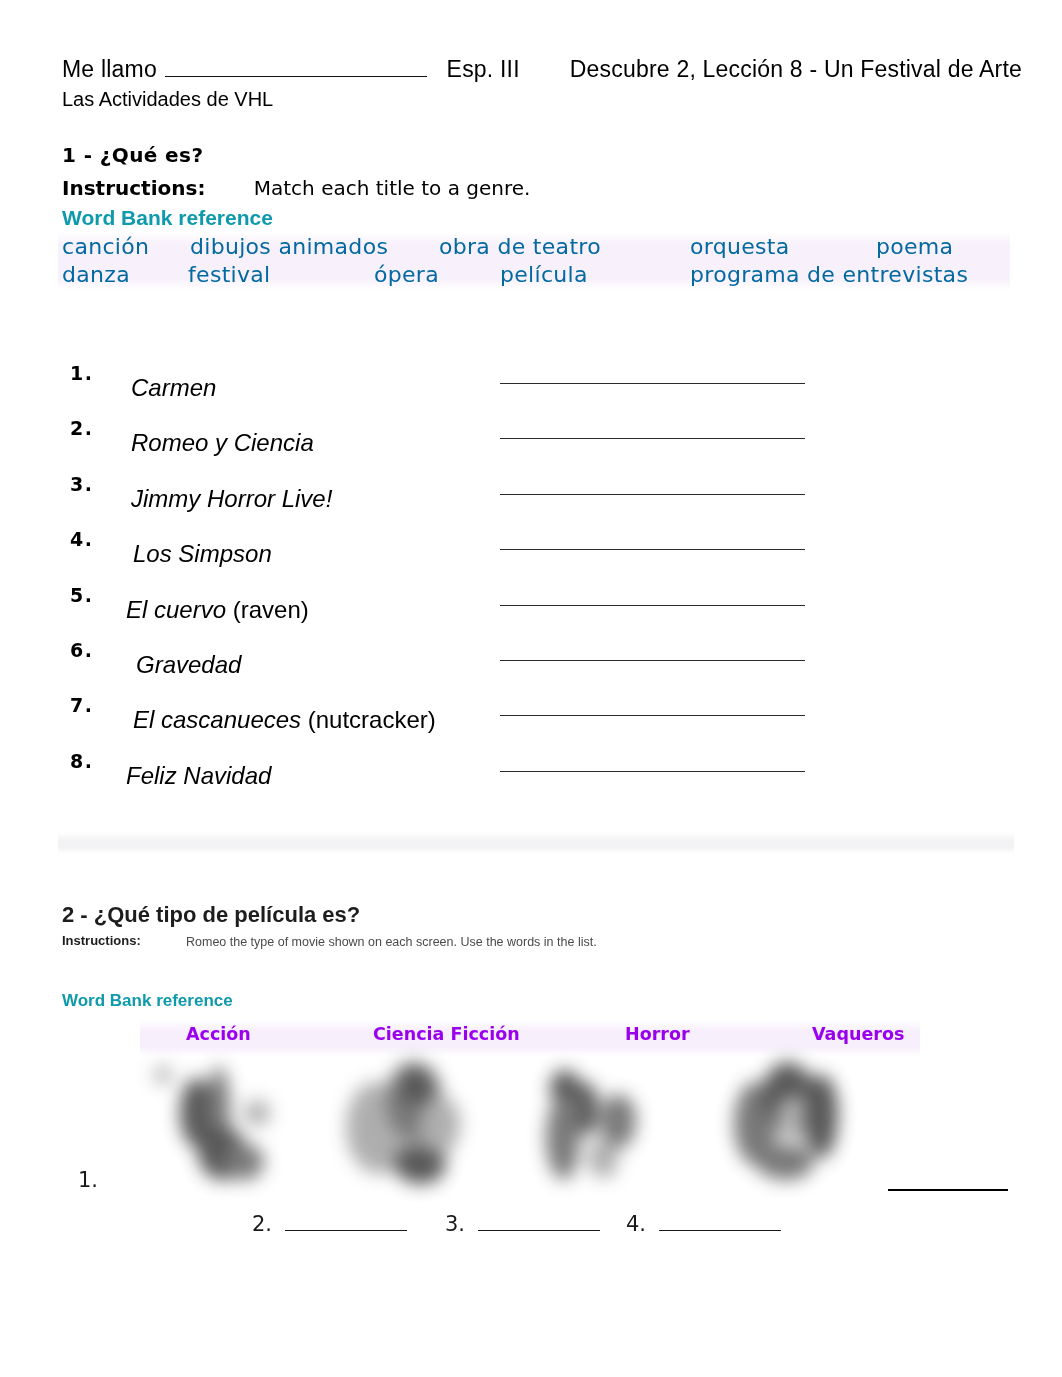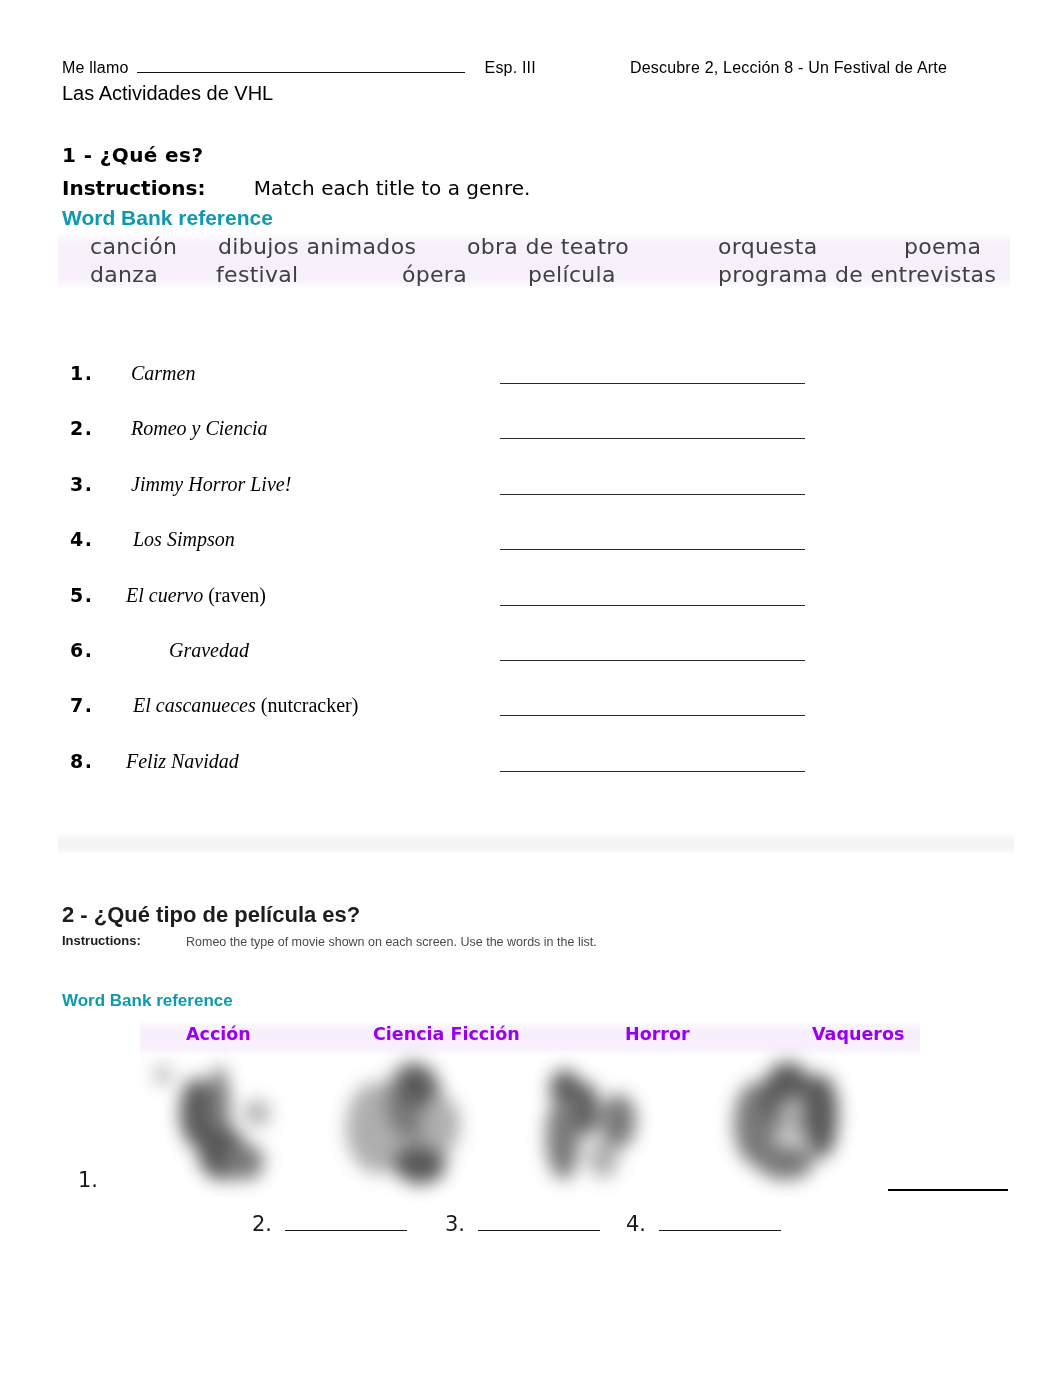--- a/index.html
+++ b/index.html
@@ -26,37 +26,37 @@
   
   .header {
     position: absolute;
     left: 62px;
     top: 56px;
     width: 960px;
   }
   .hdr-row1 {
     display: flex;
     align-items: baseline;
-    font-size: 16px;
+    font-size: 23px;
     letter-spacing: 0.2px;
     white-space: nowrap;
   }
   .hdr-name-blank {
     display: inline-block;
     width: 328px;
     border-bottom: 1.6px solid #111;
     margin: 0 0 0 8px;
     height: 16px;
   }
   .hdr-course {
     margin-left: 20px;
     text-align: right;
   }
   .hdr-lesson {
-    margin-left: 94px;
+    margin-left: 50px;
   }
   .hdr-row2 {
     font-size: 20px;
     margin-top: 5px;
   }
 
   
   .sec1-title {
     position: absolute;
     left: 62px;
@@ -101,23 +101,22 @@
     pointer-events: none;
   }
 
   .wb1-rows {
     position: absolute;
     left: 62px;
     top: 234px;
     width: 950px;
     font-family: "DejaVu Sans", sans-serif;
     font-size: 22px;
-    color: #404040;
+    color: #0369a1;
     letter-spacing: 0.3px;
-    margin-left: 28px;
   }
   .wb1-row { position: relative; height: 28px; }
   .wb1-row span { position: absolute; top: 0; white-space: nowrap; }
 
   
   .match-list {
     position: absolute;
     left: 0;
     top: 362px;
     width: 1062px;
@@ -130,23 +129,23 @@
     position: absolute;
     left: 70px;
     top: 0;
     font-family: "DejaVu Sans", sans-serif;
     font-weight: bold;
     font-size: 19px;
     letter-spacing: 1.5px;
   }
   .mi-title {
     position: absolute;
-    top: 0;
-    font-family: Liberation Serif, serif;
-    font-size: 20px;
+    top: 12px;
+    font-family: Liberation Sans, sans-serif;
+    font-size: 24px;
     font-style: italic;
     white-space: nowrap;
   }
   .mi-title .gloss {
     font-style: normal;
   }
   .mi-blank {
     position: absolute;
     left: 500px;
     top: 21px;
@@ -359,21 +358,21 @@
     </div>
 
     <div class="match-item">
       <span class="mi-num">5.</span>
       <span class="mi-title" style="left:126px;"><span>El cuervo </span><span class="gloss">(raven)</span></span>
       <span class="mi-blank"></span>
     </div>
 
     <div class="match-item">
       <span class="mi-num">6.</span>
-      <span class="mi-title" style="left:136px;margin-left:33px;"><span>Gravedad</span><span class="gloss"></span></span>
+      <span class="mi-title" style="left:136px;"><span>Gravedad</span><span class="gloss"></span></span>
       <span class="mi-blank"></span>
     </div>
 
     <div class="match-item">
       <span class="mi-num">7.</span>
       <span class="mi-title" style="left:133px;"><span>El cascanueces </span><span class="gloss">(nutcracker)</span></span>
       <span class="mi-blank"></span>
     </div>
 
     <div class="match-item">

